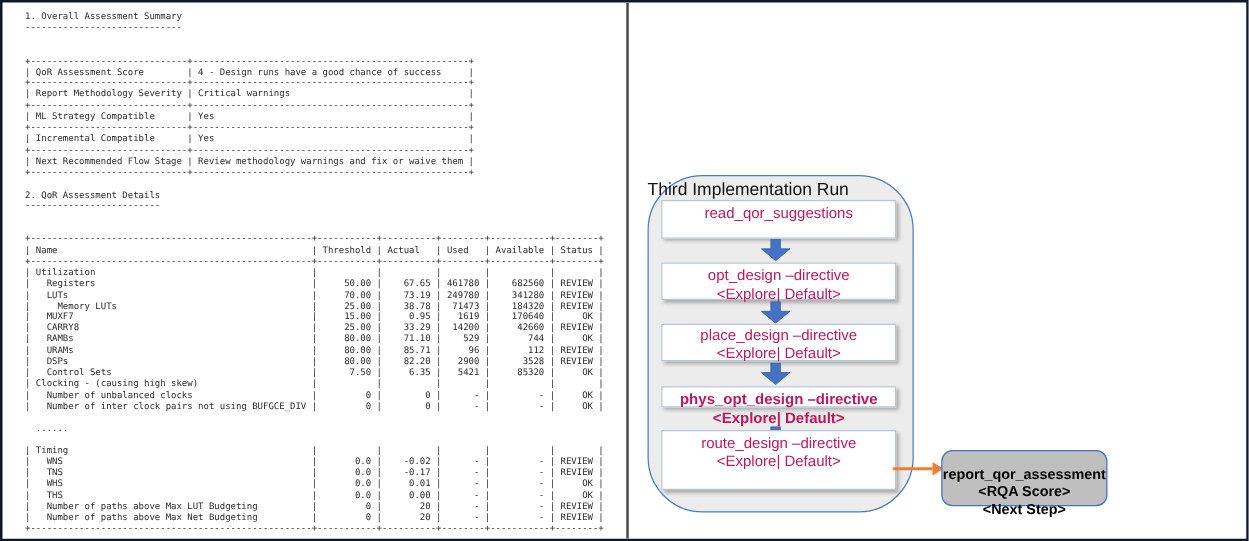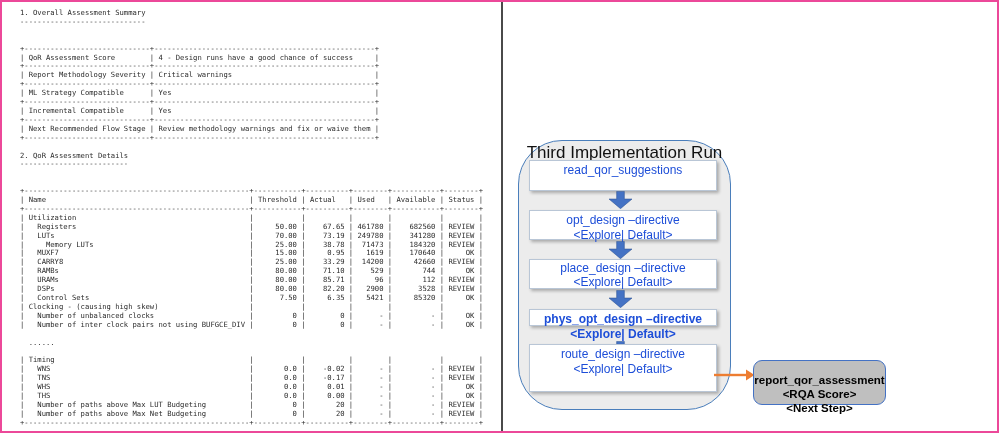--- a/index.html
+++ b/index.html
@@ -1,46 +1,46 @@
 <!DOCTYPE html>
 <html style="--arrow-blue: #4472c4; --arrow-orange: #ed7d31; --container-fill: #ececec; --container-border: #4a7ebb; --report-fill: #bfbfbf; --report-border: #4472c4;"><head>
 <meta charset="utf-8">
 <style>
   html,body { margin:0; padding:0; background:#fff; }
   .stage {
     position:relative; width:999px; height:433px; box-sizing:border-box;
-    background:#ffffff; border:2px solid #ec4899; overflow:hidden;
+    background:#ffffff; border:2px solid #0f172a; overflow:hidden;
     font-family:"Liberation Sans", sans-serif; color:#1f1f1f;
   }
   .divider {
     position:absolute; left:499px; top:0; width:2px; height:100%;
     background:#4a4a4a;
   }
   
   .report-pre {
     position:absolute; left:18px; top:7px; margin:0;
     font-family:"DejaVu Sans Mono", monospace;
     font-size:7.2px; line-height:8.9px; white-space:pre; color:#2b2b2b;
   }
   
   .flow-container {
     position:absolute; left:516px; top:138px; width:213px; height:270px;
     box-sizing:border-box; background:var(--container-fill,#ececec);
     border:1.5px solid var(--container-border,#4a7ebb); border-radius:44px;
   }
   .flow-title {
     position:absolute; left:516px; top:141px; width:213px;
-    text-align:center; font-size:17px; color:#111;
+    text-align:left; font-size:14px; color:#111;
   }
   .flow-box {
     position:absolute; left:527px; width:188px; box-sizing:border-box;
     background:#ffffff; border:1px solid #b9c6d6;
     box-shadow:2px 2px 3px rgba(0,0,0,0.28);
     display:flex; flex-direction:column; align-items:center;
-    padding-top:2px; font-size:12px; line-height:14.5px; color:#1d4ed8;
+    padding-top:2px; font-size:12px; line-height:14.5px; color:#be185d;
     white-space:nowrap;
   }
   .flow-box span:empty { display:none; }
   .fb1 { top:158px; height:31px; }
   .fb2 { top:208px; height:30px; }
   .fb3 { top:257px; height:30px;justify-content:center; }
   .fb4 { top:307px; height:17px;font-weight:bold; }
   .fb5 { top:342px; height:48px; }
   .block-arrow { position:absolute; left:607px; width:23px; height:18px; }
   .ba1 { top:189px; } .ba2 { top:239px; } .ba3 { top:288px; } .ba4 { top:339px; }

